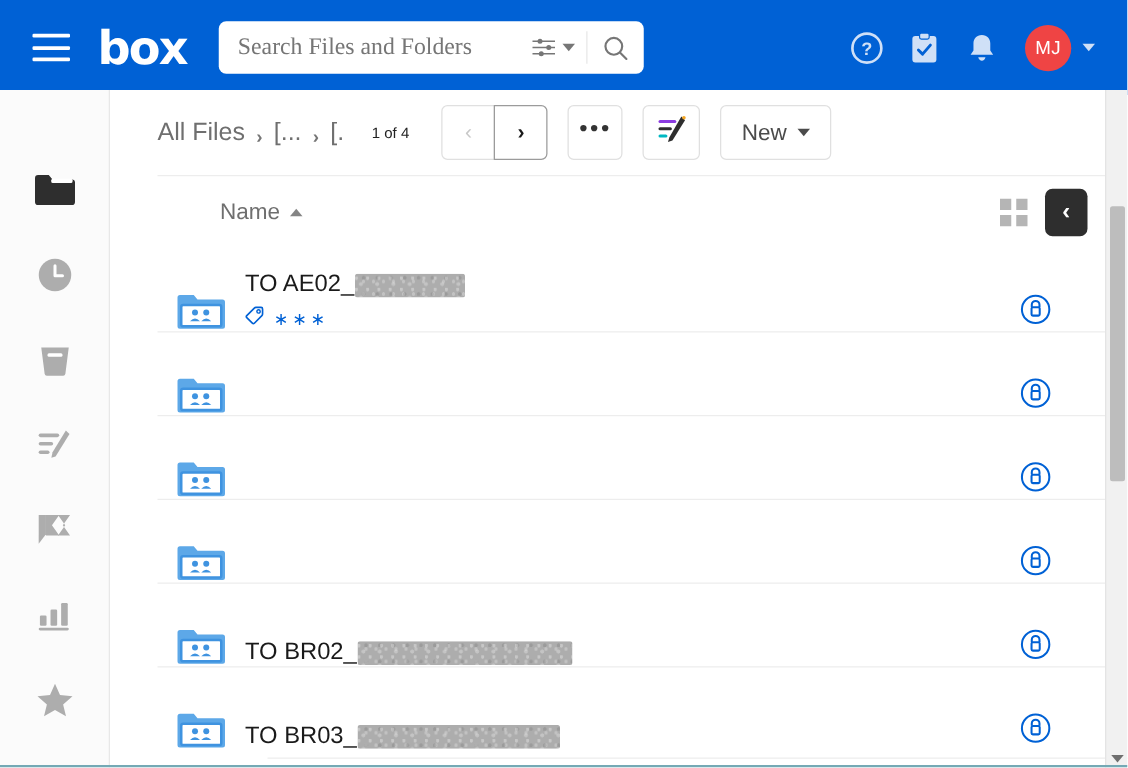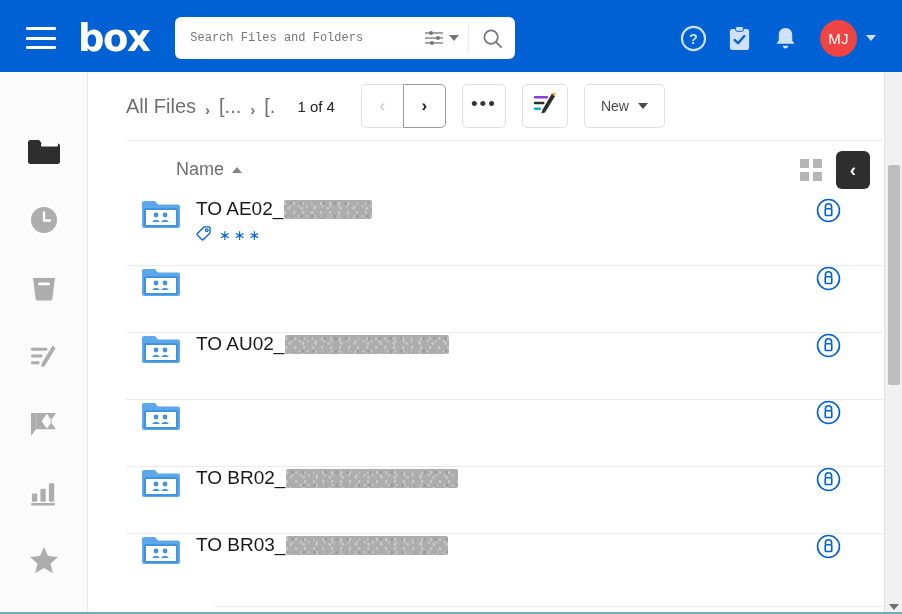--- a/index.html
+++ b/index.html
@@ -29,22 +29,22 @@
     letter-spacing: -1.5px; margin-right: 26px; font-family: "DejaVu Sans", sans-serif;
     user-select: none;
   }
 
   .searchwrap {
     position: relative; width: 340px; height: 42px; background: #fff;
     border-radius: 6px; display: flex; align-items: center;
   }
   .searchwrap input {
     border: 0; outline: none; flex: 1; height: 100%;
-    padding: 0 0 0 15px; font-size: 12px; color: #0c4a6e;
-    font-family: Liberation Mono, monospace; background: transparent;
+    padding: 0 0 0 15px; font-size: 19px; color: #0c4a6e;
+    font-family: Liberation Serif, serif; background: transparent;
   }
   .searchwrap input::placeholder { color: #767676; }
   .filter-icon { width: 22px; height: 20px; margin-right: 2px; flex: 0 0 auto; }
   .caret-sm {
     width: 0; height: 0; border-left: 5px solid transparent; border-right: 5px solid transparent;
     border-top: 6px solid #767676; margin: 0 9px 0 2px; flex: 0 0 auto;
   }
   .search-sep { width: 1px; height: 26px; background: #e8e8e8; }
   .mag-btn { width: 46px; height: 100%; display: flex; align-items: center; justify-content: center; cursor: pointer; }
 
@@ -76,38 +76,38 @@
   
   .main {
     position: absolute; left: 88px; top: 72px; width: 796px; height: 542px;
     background: #fff;
   }
 
   .toolbar { height: 68px; display: flex; align-items: center; padding: 0 0 0 38px; }
   .crumbs { display: flex; align-items: flex-end; color: #6f6f6f; font-size: 20px; }
   .crumbs .cr { cursor: pointer; white-space: nowrap; }
   .crumbs .sep { margin: 0 9px; color: #767676; font-size: 15px; font-weight: 700; }
-  .pagecount { margin-left: 22px; color: #222; font-size: 15px; }
+  .pagecount { margin-left: 22px; color: #222; font-size: 12px; }
 
   .pager { margin-left: 26px; display: flex; }
   .pager button {
     width: 43px; height: 44px; background: #fff; border: 1px solid #e0e0e0;
     font-size: 17px; color: #c8c8c8; cursor: pointer; font-family: "Liberation Sans", sans-serif;
   }
   .pager .prev { border-radius: 5px 0 0 5px; }
   .pager .next { border-radius: 0 5px 5px 0; border-color: #9b9b9b; color: #1a1a1a; font-weight: 700; margin-left: -1px; }
 
   .tb-btn {
     height: 44px; min-width: 44px; background: #fff; border: 1px solid #e0e0e0;
     border-radius: 5px; margin-left: 16px; cursor: pointer;
     display: flex; align-items: center; justify-content: center;
     font-size: 17px; color: #4b4b4b; font-family: "Liberation Sans", sans-serif;
   }
   .tb-btn.dots { letter-spacing: 2px; font-size: 19px; padding-bottom: 5px; color: #333; }
-  .tb-btn.new { padding: 0 16px; font-size: 14px; color: #4b4b4b; }
+  .tb-btn.new { padding: 0 16px; font-size: 18px; color: #4b4b4b; }
   .tb-btn.upload {
     background: #2e2e2e; border-color: #2e2e2e; color: #fff; padding: 0 17px;
     font-size: 18px; margin-left: 18px;
   }
   .caret-dark {
     width: 0; height: 0; border-left: 5px solid transparent; border-right: 5px solid transparent;
     border-top: 6px solid #4b4b4b; margin-left: 9px;
   }
   .caret-on-dark { border-top-color: #fff; }
 
@@ -132,21 +132,21 @@
   .grid-icon i { background: #b5b5b5; display: block; }
   .collapse-btn {
     width: 34px; height: 38px; background: #2e2e2e; border-radius: 6px; color: #fff;
     display: flex; align-items: center; justify-content: center; font-size: 19px;
     cursor: pointer; font-weight: 700;
   }
 
   
   .rows { margin-left: 38px; }
   .row {
-    height: 67px; border-top: 1px solid #ededed; display: flex; align-items: flex-start;
+    height: 67px; border-top: 1px solid #ededed; display: flex; align-items: flex-end;
     padding-right: 24px; cursor: pointer; position: relative;
   }
   .row:first-child { border-top: 0; }
   .row .ficon { width: 70px; display: flex; justify-content: center; flex: 0 0 auto; }
   .row .label { display: flex; flex-direction: column; justify-content: center; flex: 1; min-width: 0; }
   .fname {
     font-size: 19px; color: #1a1a1a; white-space: nowrap;
     display: flex; align-items: center; font-family: "Liberation Sans", sans-serif;
   }
   .redact {
@@ -442,26 +442,20 @@
           <svg viewBox="0 0 40 32" width="40" height="32">
             <path d="M1 5 A2 2 0 0 1 3 3 H14 L17 6.5 H37 A2 2 0 0 1 39 8.5 V28 A2 2 0 0 1 37 30 H3 A2 2 0 0 1 1 28 Z" fill="#5da8e8"></path>
             <rect x="4" y="11" width="32" height="17" rx="1.5" fill="#fff"></rect>
             <rect x="4" y="11" width="32" height="17" rx="1.5" fill="none" stroke="#3f93e0" stroke-width="2"></rect>
             <circle cx="15" cy="17" r="2.4" fill="#3f93e0"></circle>
               <path d="M11 24 q4 -4.5 8 0 Z" fill="#3f93e0"></path>
             <circle cx="24" cy="17" r="2.4" fill="#3f93e0"></circle>
               <path d="M20 24 q4 -4.5 8 0 Z" fill="#3f93e0"></path>
           </svg>
         </div>
-        <div class="label">
-          <div class="fname">
-            <span>TO AU02_</span>
-            <span class="redact" style="width:164px"></span>
-          </div>
-        </div>
         <div class="lockcell">
           <span>
             <svg viewBox="0 0 26 26" width="25" height="25">
               <circle cx="13" cy="13" r="11.4" fill="none" stroke="#0061d5" stroke-width="1.7"></circle>
               <path d="M9.8 11 V9.2 A3.2 3.2 0 0 1 16.2 9.2 V11" fill="none" stroke="#0061d5" stroke-width="1.7"></path>
               <rect x="9.6" y="11.2" width="6.8" height="7" rx="1.1" fill="none" stroke="#0061d5" stroke-width="1.7"></rect>
             </svg>
           </span>
         </div>
       </div>

